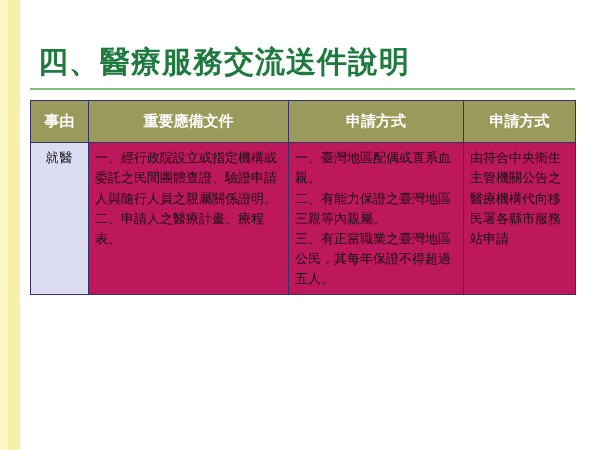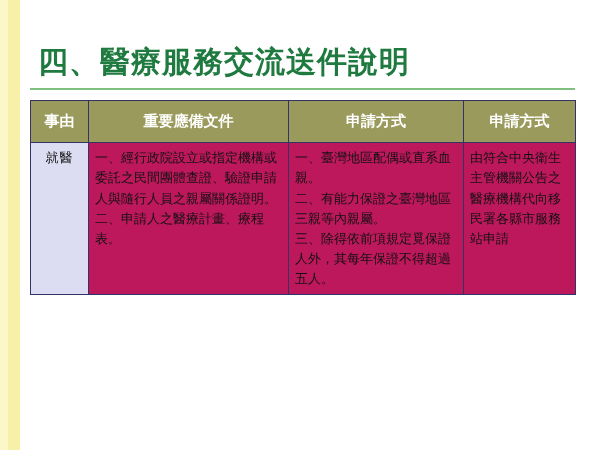--- a/index.html
+++ b/index.html
@@ -126,19 +126,19 @@
         <th>申請方式</th>
       </tr>
     </thead>
     <tbody>
       <tr class="row1">
         <td class="cat" style="white-space: pre-wrap;">就醫</td>
         <td class="body" style="white-space: pre-wrap;">一、經行政院設立或指定機構或委託之民間團體查證、驗證申請人與隨行人員之親屬關係證明。
 二、申請人之醫療計畫、療程表。</td>
         <td class="body" style="white-space: pre-wrap;">一、臺灣地區配偶或直系血親。
 二、有能力保證之臺灣地區三親等內親屬。
-三、除得依前項規定覓保證人外，其每年保證不得超過五人。</td>
+三、有正當職業之臺灣地區公民，其每年保證不得超過五人。</td>
         <td class="body" style="white-space: pre-wrap;">由符合中央衛生主管機關公告之醫療機構代向移民署各縣市服務站申請</td>
       </tr>
     </tbody>
   </table>
 
 </div>
 
 </body></html>

